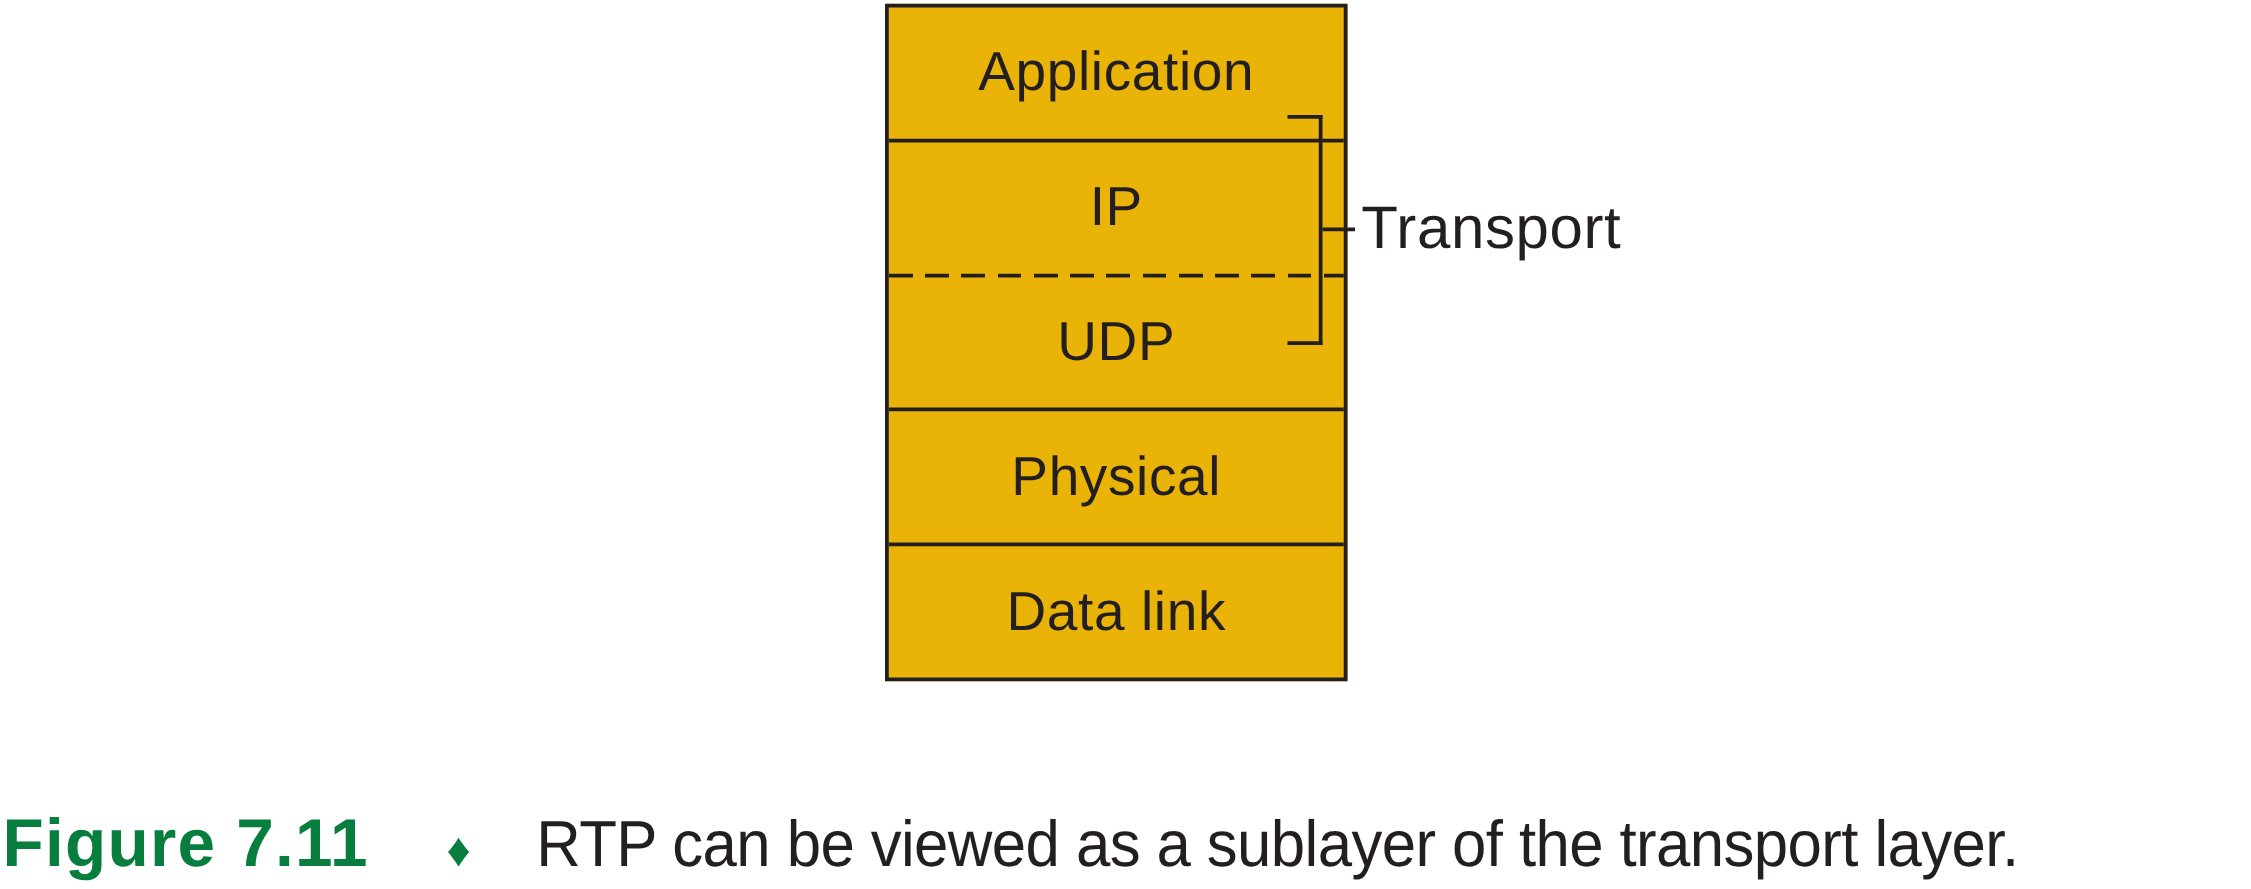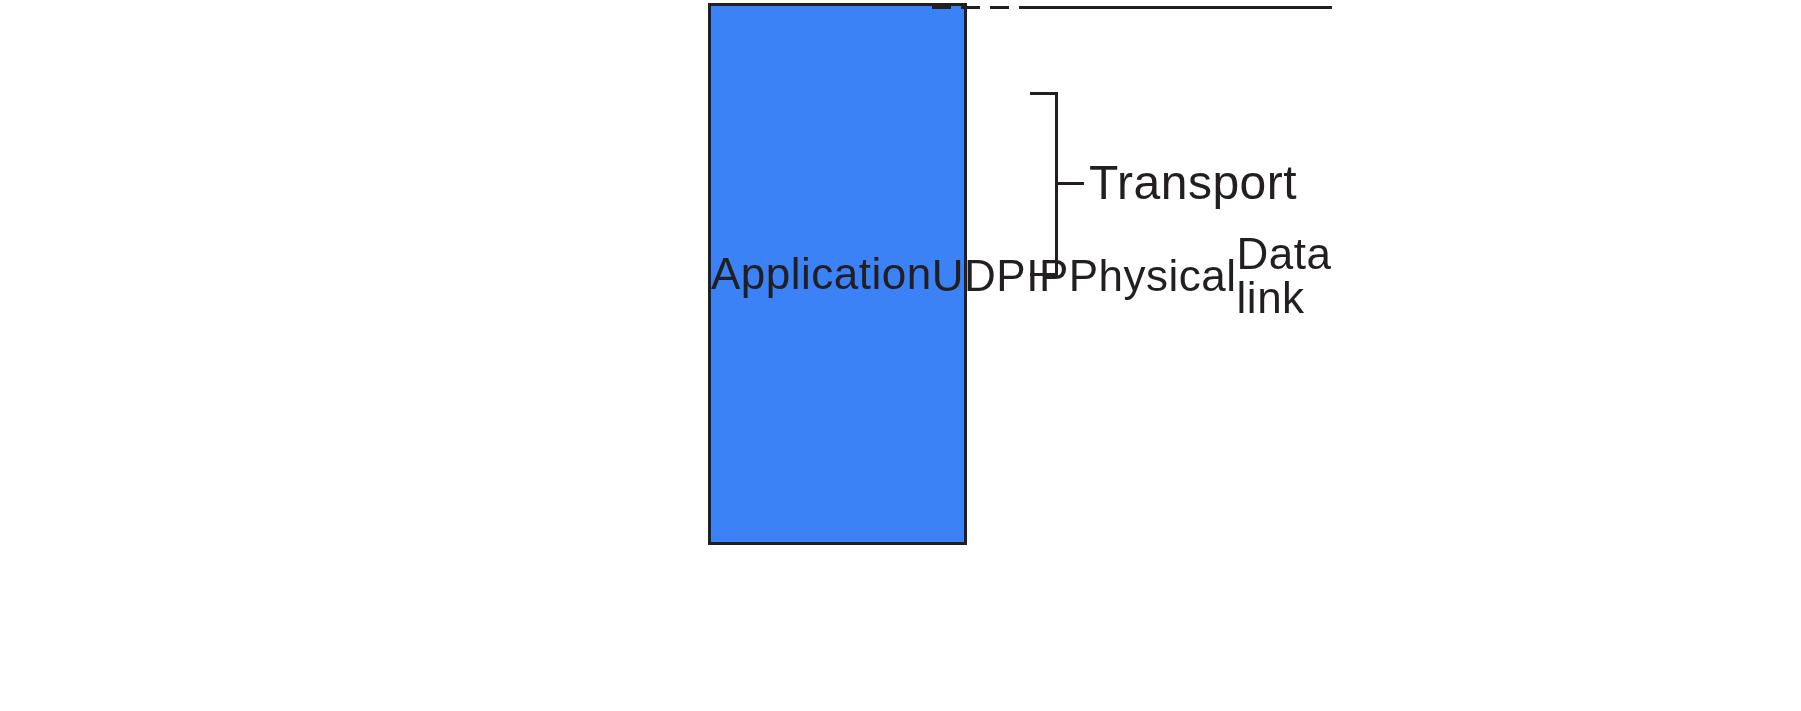--- a/index.html
+++ b/index.html
@@ -16,25 +16,26 @@
     height: 711px;
     background: #ffffff;
     overflow: hidden;
   }
 
   
   .stack {
     position: absolute;
     left: 708px;
     top: 3px;
-    width: 259px;
+    width: 370px;
     height: 542px;
     border: 3px solid var(--ink);
     display: flex;
-    background: #3b82f6;
+    flex-direction: column;
+    background: #eab308;
   }
   .layer {
     flex: 1;
     display: flex;
     align-items: center;
     justify-content: center;
     font-size: 44px;
     line-height: 1;
     border-top: 3px solid var(--ink);
     color: var(--ink);
@@ -103,28 +104,33 @@
     letter-spacing: -0.5px;
   }
 </style>
 </head>
 <body>
 
 <div class="figure-canvas">
 
   <div class="stack">
     <div class="layer">Application</div>
+    <div class="layer">IP</div>
     <div class="layer layer--dash-top">UDP</div>
-    <div class="layer">IP</div>
     <div class="layer">Physical</div>
     <div class="layer">Data link</div>
   </div>
 
   <div>
     <div class="bracket-line bracket-top"></div>
     <div class="bracket-line bracket-vert"></div>
     <div class="bracket-line bracket-bottom"></div>
     <div class="bracket-line bracket-tick"></div>
     <div class="transport-label">Transport</div>
   </div>
 
+  <div class="caption">
+    <span class="caption-figure-label">Figure 7.11</span>
+    <span class="caption-bullet">♦</span>
+    <span class="caption-text">RTP can be viewed as a sublayer of the transport layer.</span>
+  </div>
 
 </div>
 
 </body></html>

